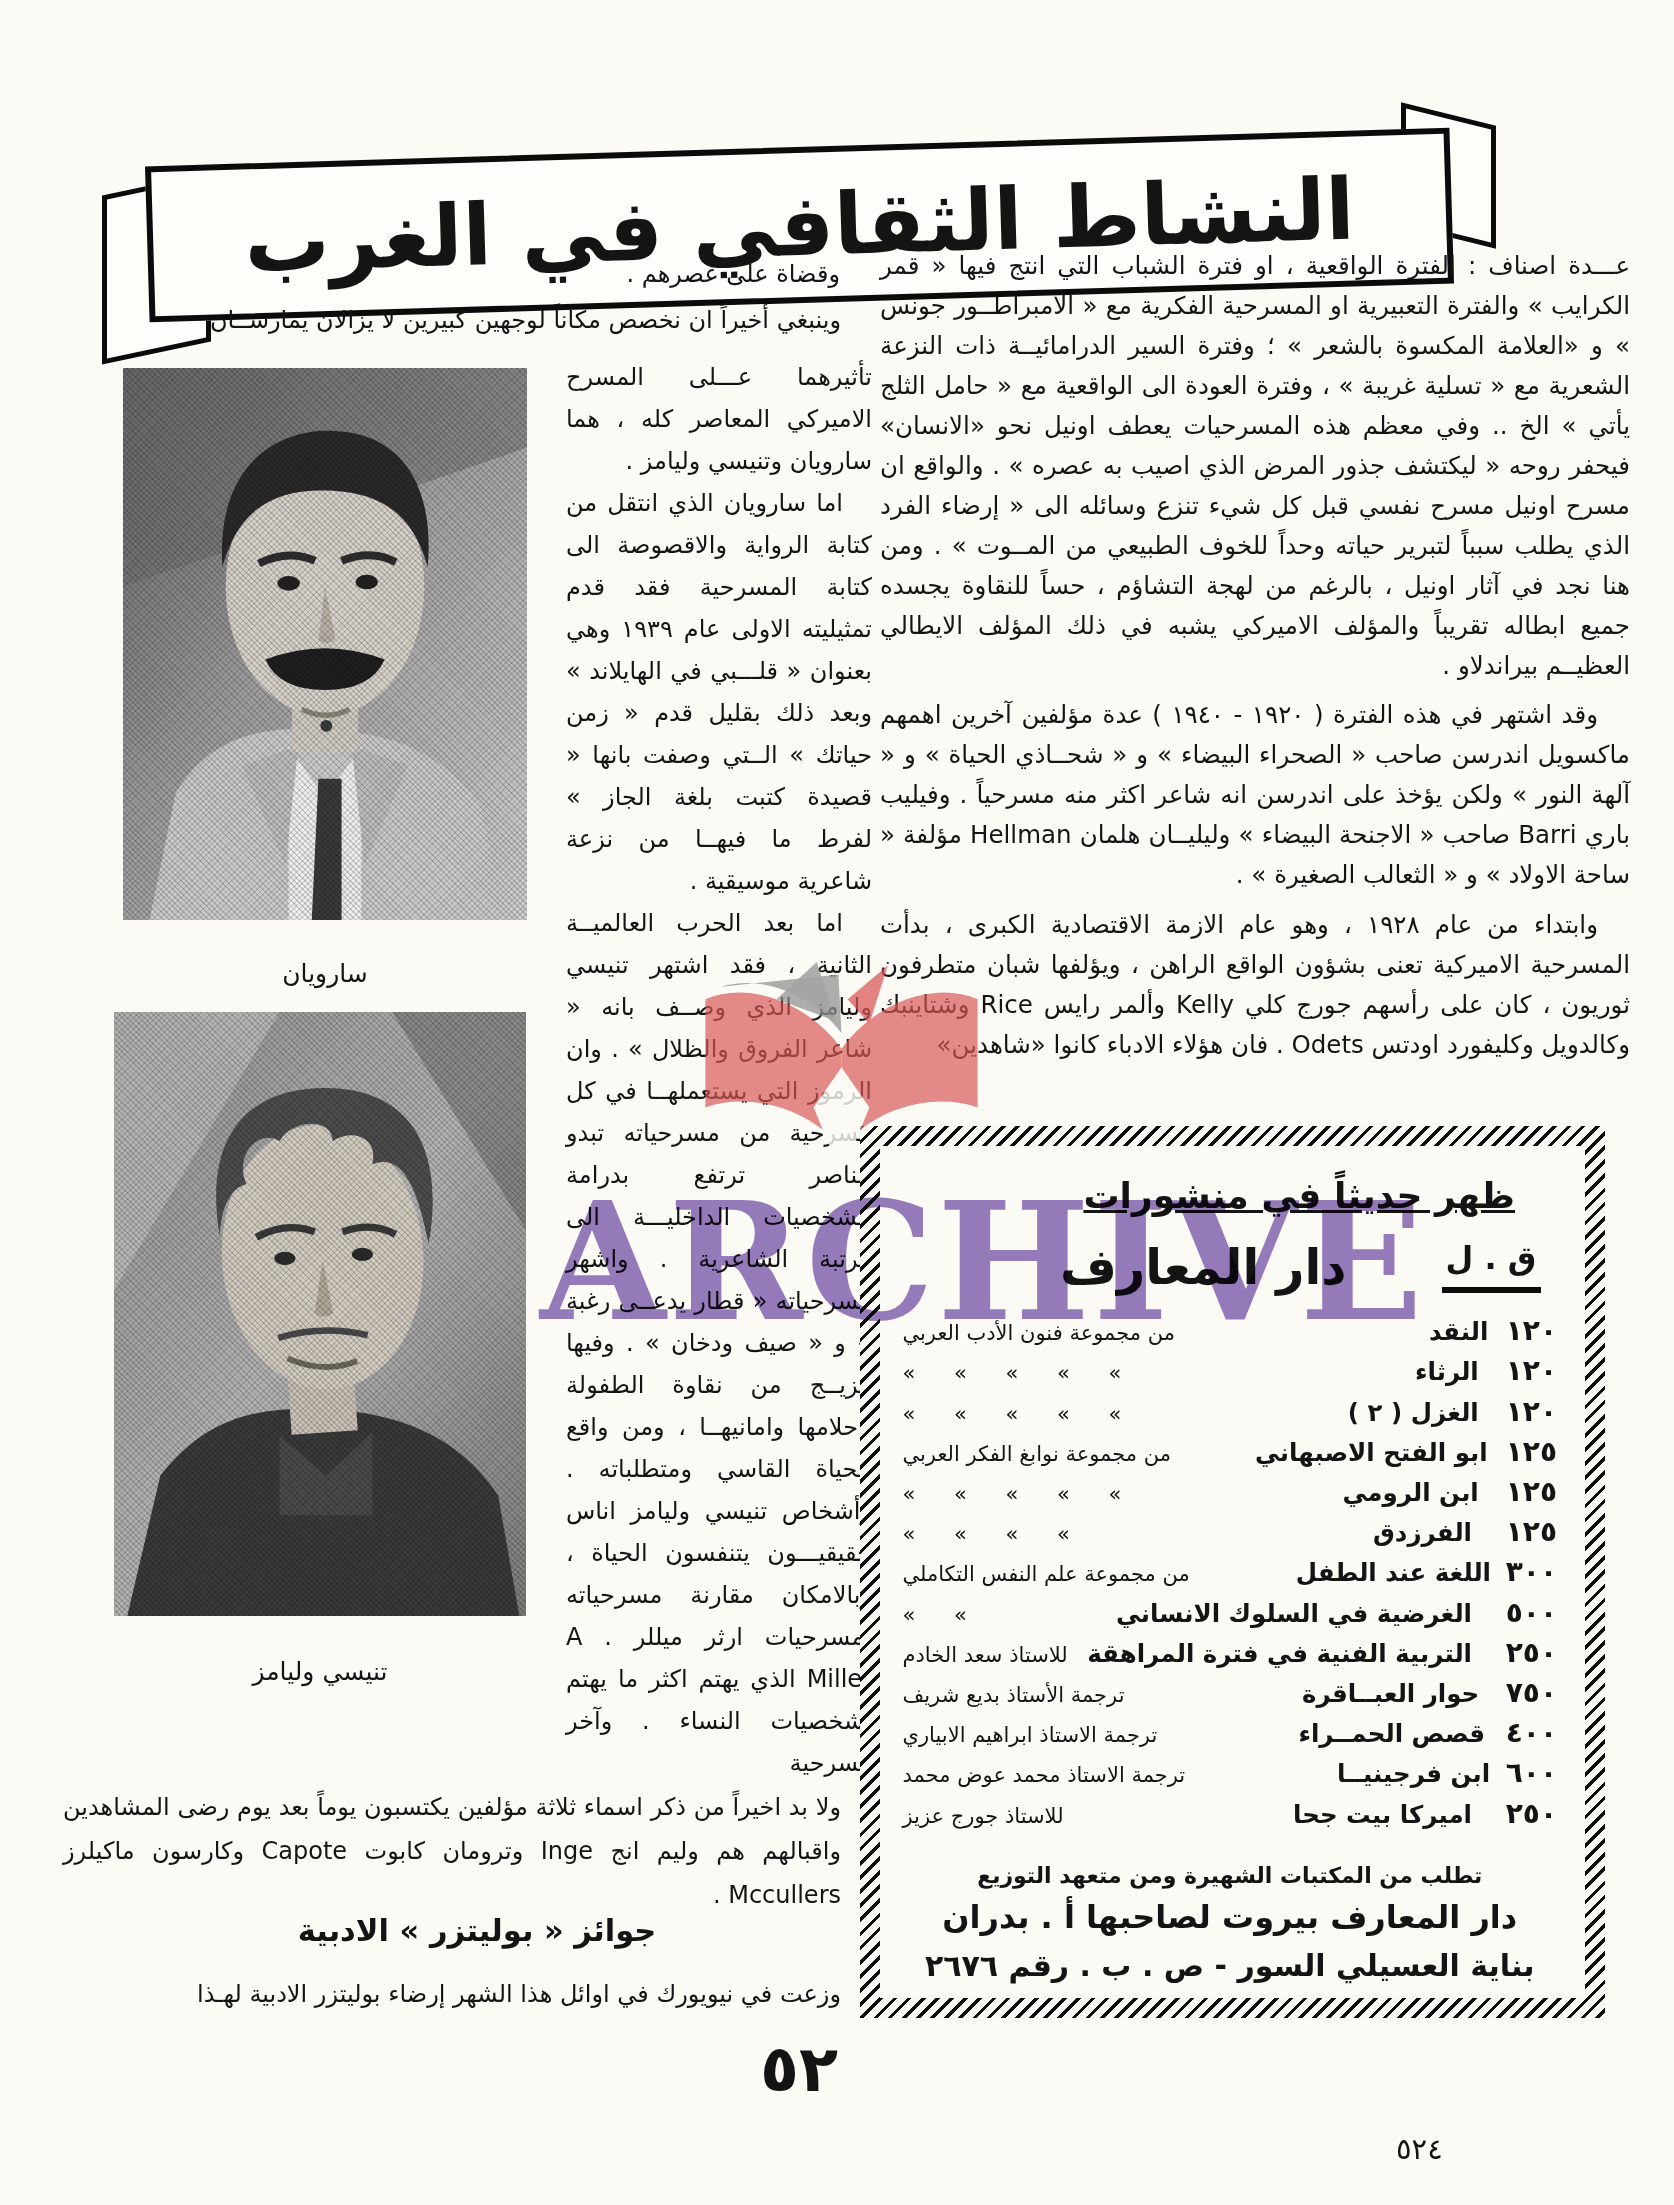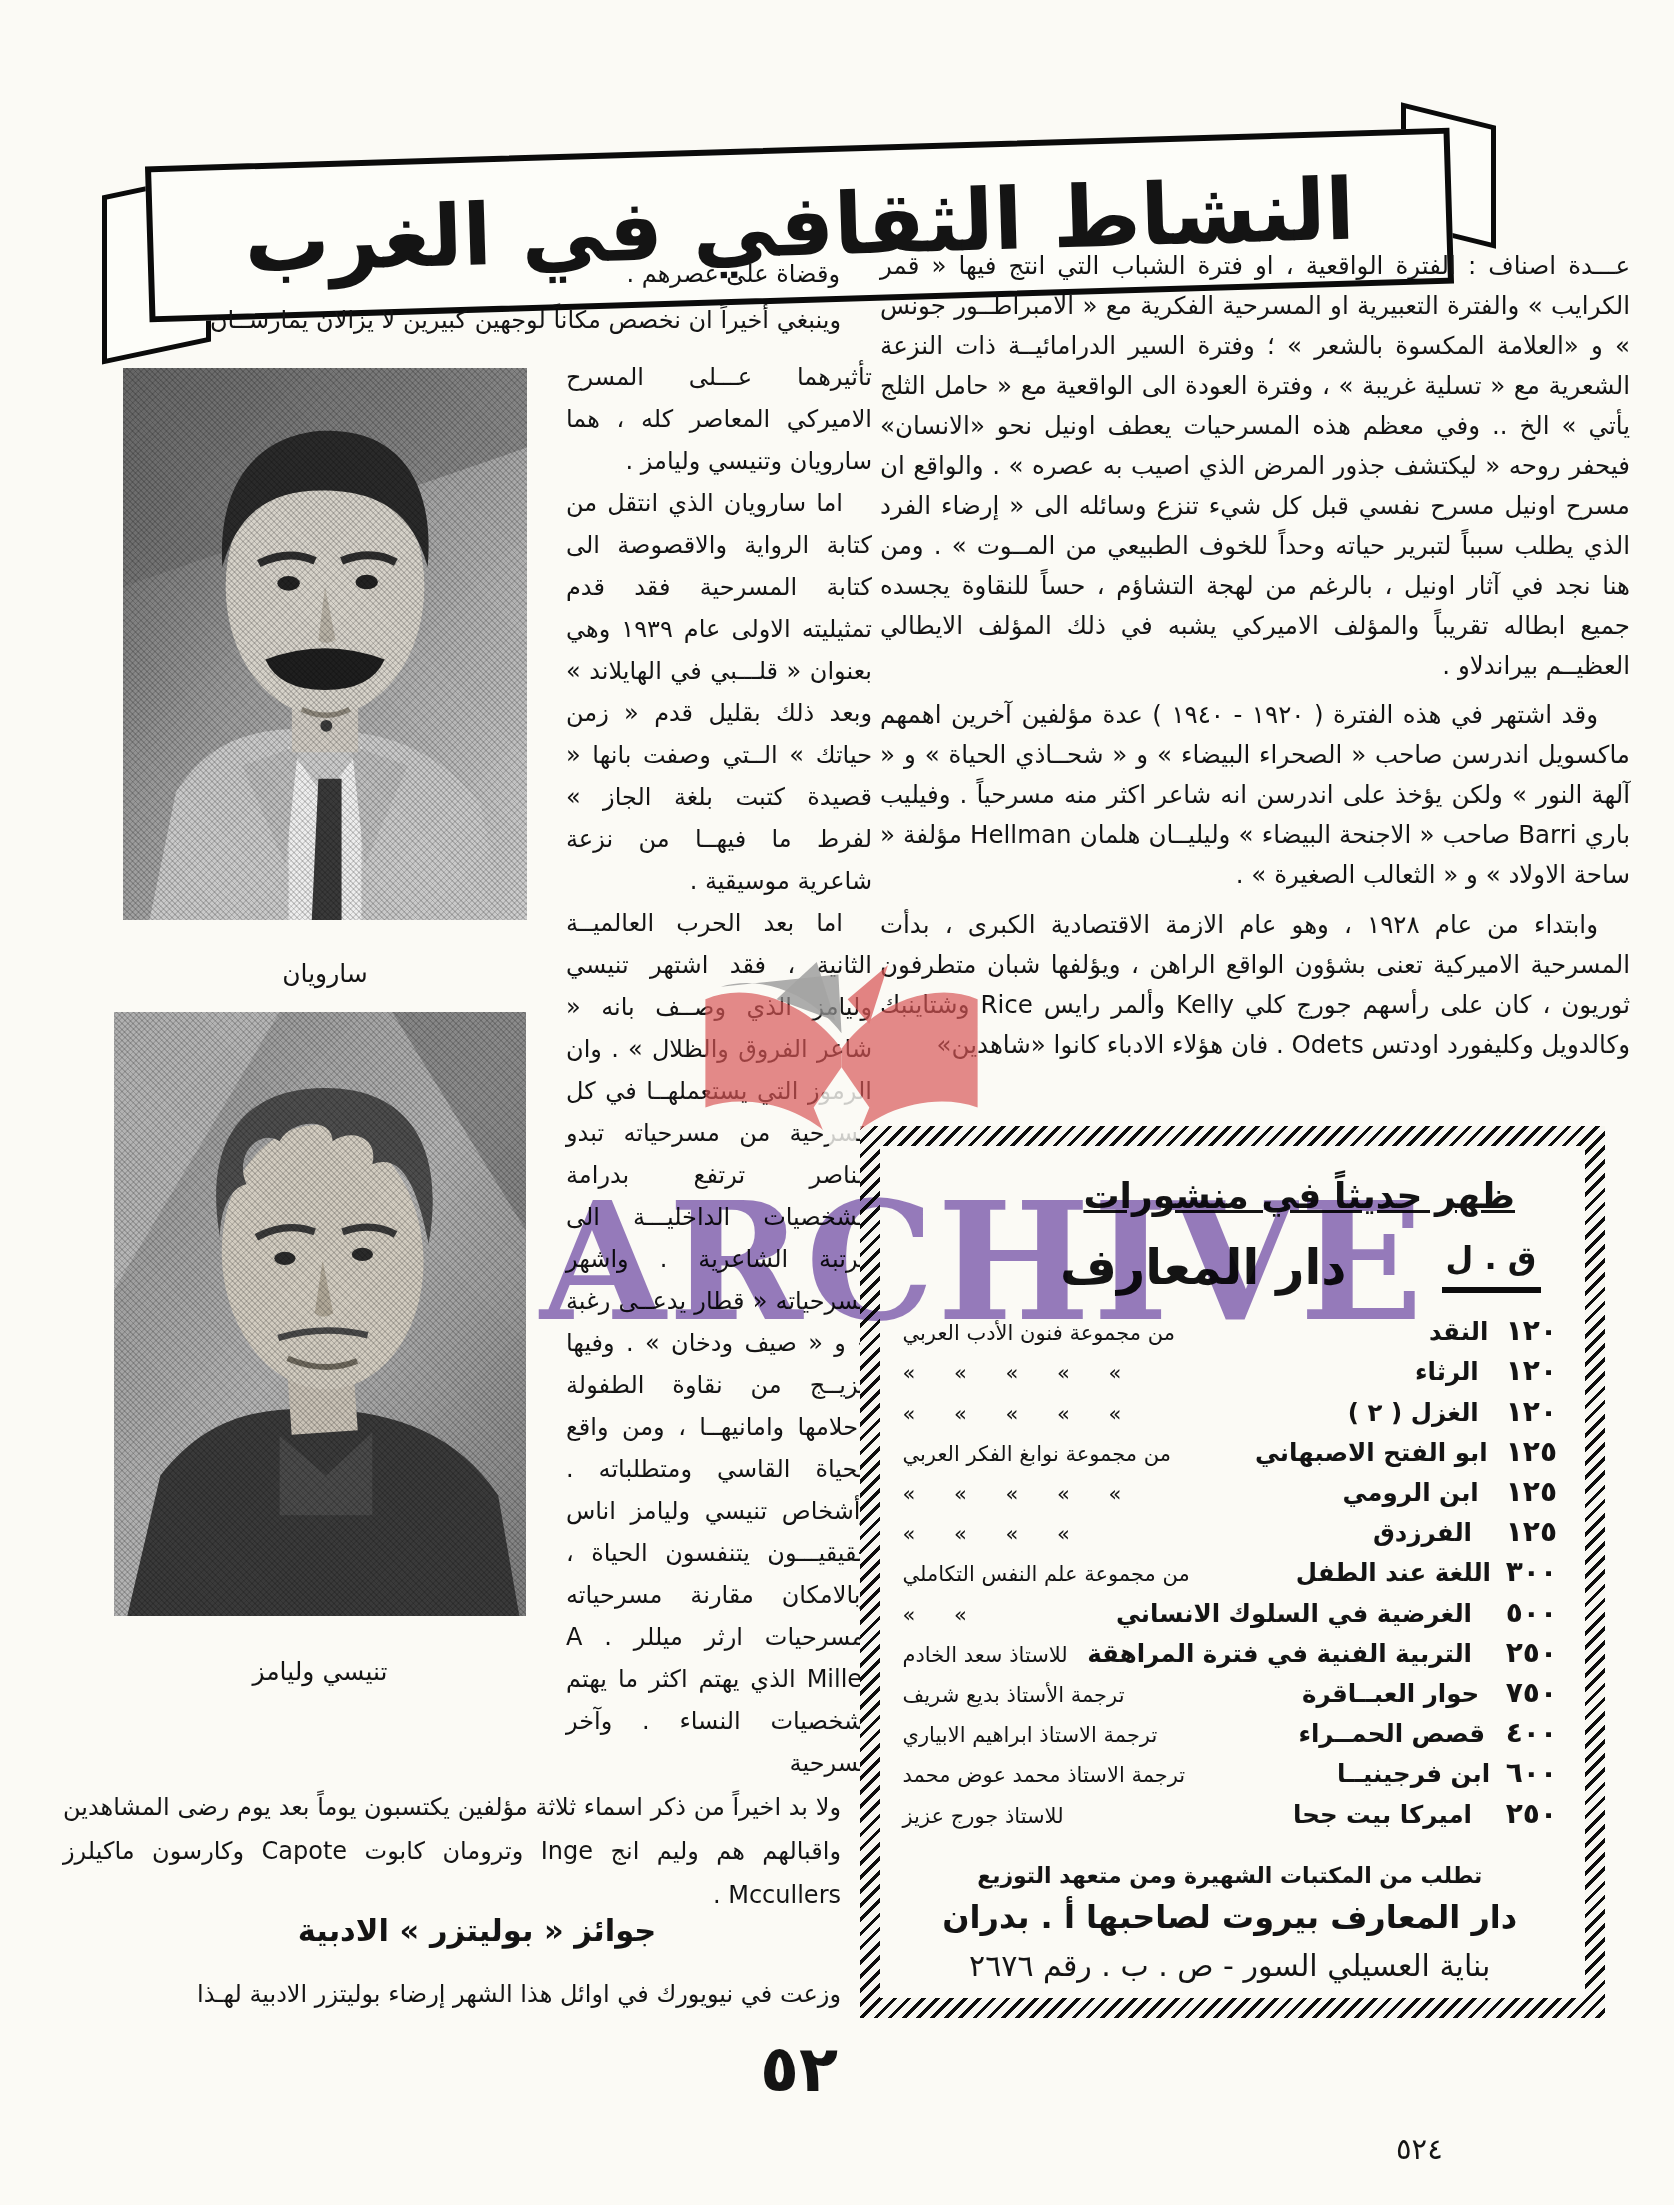--- a/index.html
+++ b/index.html
@@ -83,21 +83,21 @@
   .publisher{flex:1; text-align:center; font-size:49px; font-weight:bold; padding-left:79px;}
   .ad-rows{flex:1; display:flex; flex-direction:column; justify-content:space-between; margin-top:18.5px; margin-bottom:9.3px;}
   .ad-row{display:flex; align-items:baseline;}
   .ad-price{width:85px; font-size:28px; font-weight:bold; letter-spacing:2.6px;}
   .ad-title{width:388px; font-size:24.5px; font-weight:bold; white-space:nowrap;}
   .ad-series{flex:1; font-size:21px; text-align:left; white-space:nowrap;}
   .ditto{word-spacing:32px;}
   .ad-footer{text-align:center; direction:rtl;}
   .ad-footer .f1{font-size:22px; font-weight:bold; line-height:33px;margin-top:20px;}
   .ad-footer .f2{font-size:32px; font-weight:bold; line-height:50px;}
-  .ad-footer .f3{font-size:30px; font-weight:normal; line-height:48px;}
+  .ad-footer .f3{font-size:30px; font-weight:bold; line-height:48px;}
 
   
   .pageno{position:absolute; left:760px; top:2032px; font-size:64px; font-weight:bold;}
   .archno{position:absolute; left:1396px; top:2132px; font-size:29px;}
 </style>
 </head>
 <body>
 
 <div class="page">
 

